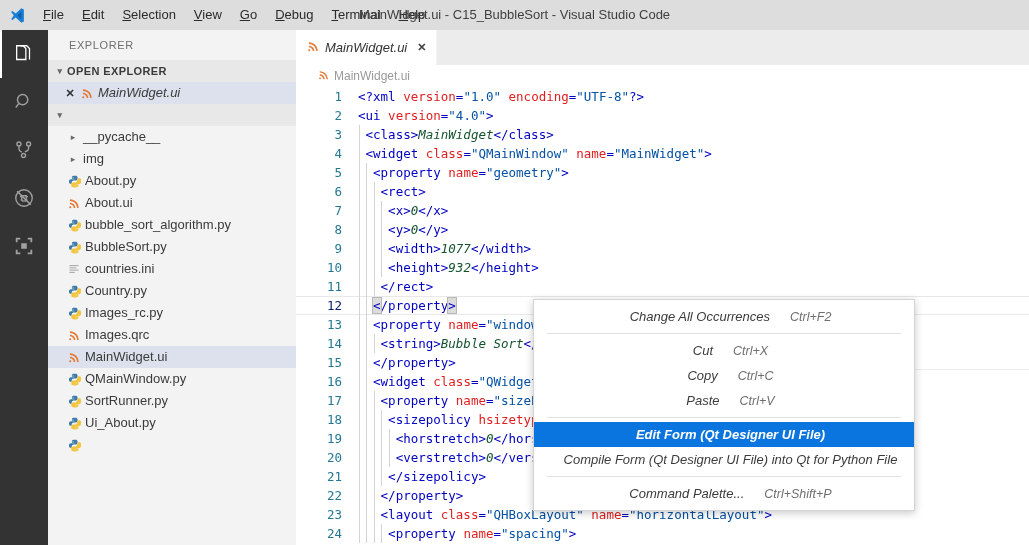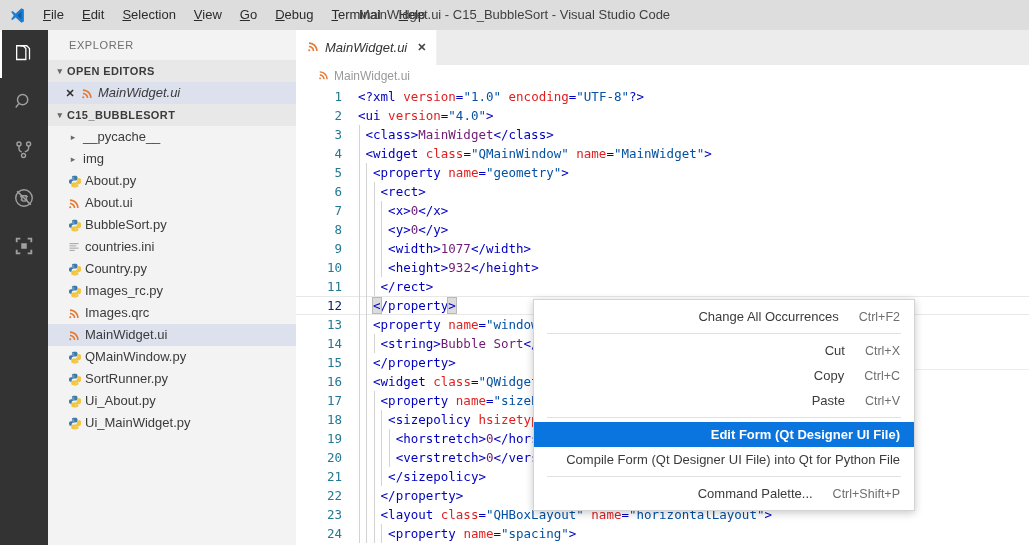--- a/index.html
+++ b/index.html
@@ -103,36 +103,36 @@
     color:#237893; font-family:"DejaVu Sans Mono", monospace; font-size:12.5px;
   }
   .code-line.current .ln { color:#0b216f; }
   .ctext { position:absolute; left:62px; top:0; }
   .guide {
     position:absolute; top:0; width:1px; height:19px; background:#d3d3d3;
   }
   .tag  { color:#0000c0; }
   .attr { color:#e01e1e; }
   .val  { color:#0451a5; }
-  .txt  { color:#701a75; }
+  .txt  { color:#14532d;font-style:italic; }
   .brk  { background:#dcdcdc; outline:1px solid #b9b9b9; }
   .divider-line {
     position:absolute; left:424px; top:282px; width:309px; height:1px; background:#ededed;
   }
 
   
   .ctxmenu {
     position:absolute; left:533px; top:299px; width:382px;
     background:#ffffff; border:1px solid #d4d4d4;
     box-shadow:0 2px 8px rgba(0,0,0,.22);
     padding:4px 0; font-size:13px; color:#3b3b3b; z-index:30;
   }
   .ctx-item {
-    height:25px; display:flex; align-items:center; justify-content:flex-end;
-    padding:0 14px 0 27px; cursor:pointer; white-space:nowrap;
+    height:25px; display:flex; align-items:center; justify-content:center;
+    padding:0 14px 0 27px; cursor:pointer; white-space:nowrap;font-style:italic;
   }
   .ctx-item.highlight { background:#0a74df; color:#ffffff; font-weight:bold; }
   .ctx-key { color:#6f6f6f; font-size:12.5px; padding-left:20px; }
   .ctx-sep { height:1px; background:#e2e2e2; margin:4px 13px; }
 
   
   .watermark {
     position:absolute; left:760px; top:520px; font-size:14px; color:#dcdcdc;
     letter-spacing:.2px; pointer-events:none; z-index:40;
     font-family:"Liberation Sans", sans-serif;
@@ -208,40 +208,39 @@
         </svg>
       </span>
     </div>
   </div>
 
   <div class="sidebar">
     <div class="sidebar-title">EXPLORER</div>
 
     <div class="section-header">
       <span class="twisty">▾</span>
-      <span>OPEN EDITORS</span>
+      <span>OPEN EXPLORER</span>
     </div>
     <div id="open-editors-list">
         <div class="row selected">
           <span style="width:14px"></span>
           <span class="close-x">✕</span>
           <span class="ficon">
             <svg width="12" height="12" viewBox="0 0 16 16">
               <path d="M3 12.2a1.4 1.4 0 1 0 0 2.8 1.4 1.4 0 0 0 0-2.8z" fill="#e37933"></path>
               <path d="M2.6 7.6v2.1c2.8 0 5.1 2.3 5.1 5.1h2.1c0-4-3.2-7.2-7.2-7.2z" fill="#e37933"></path>
               <path d="M2.6 3.1v2.1c5.3 0 9.6 4.3 9.6 9.6h2.1c0-6.5-5.2-11.7-11.7-11.7z" fill="#e37933"></path>
             </svg>
           </span>
           <span class="label italic">MainWidget.ui</span>
         </div>
       </div>
 
     <div class="section-header">
       <span class="twisty">▾</span>
-      <span>C15_BUBBLESORT</span>
     </div>
     <div id="project-list">
         <div class="row">
           <span style="width:17px"></span>
           <span class="arrow">▸</span>
           <span class="label">__pycache__</span>
         </div>
         <div class="row">
           <span style="width:17px"></span>
           <span class="arrow">▸</span>
@@ -269,20 +268,30 @@
           <span class="label">About.ui</span>
         </div>
         <div class="row">
           <span style="width:17px"></span>
           <span class="ficon">
             <svg width="13" height="13" viewBox="0 0 16 16">
               <path d="M7.9 1c-1.8 0-3.1.5-3.1 2v1.6h3.2v.5H3.6c-1.3 0-2.4.8-2.4 2.9 0 2 .9 2.9 2.2 2.9h1.1V9.2c0-1.4 1.2-2.5 2.6-2.5h2.5c1.2 0 2.1-.9 2.1-2.1V3c0-1.2-1-2-2.6-2H7.9zM6.2 2.1c.3 0 .6.3.6.6s-.3.6-.6.6-.6-.3-.6-.6.3-.6.6-.6z" fill="#3b7aab"></path>
               <path d="M12.3 5.1h-1.1v1.7c0 1.5-1.3 2.5-2.6 2.5H6.1c-1.2 0-2.1 1-2.1 2.1V13c0 1.2 1.1 1.9 2.4 2.2 1.5.4 3 .4 4.3 0 1.2-.3 2.2-.9 2.2-2.2v-1.5H9.6v-.5h4.2c1.3 0 1.8-.9 2.2-2.2.5-1.4.4-2.7 0-3.3-.3-.9-1-1.4-2.3-1.4h-1.4zM9.7 12.9c.3 0 .6.3.6.6s-.3.6-.6.6-.6-.3-.6-.6.3-.6.6-.6z" fill="#f2c53d"></path>
             </svg>
           </span>
+          <span class="label">bubble_sort_algorithm.py</span>
+        </div>
+        <div class="row">
+          <span style="width:17px"></span>
+          <span class="ficon">
+            <svg width="13" height="13" viewBox="0 0 16 16">
+              <path d="M7.9 1c-1.8 0-3.1.5-3.1 2v1.6h3.2v.5H3.6c-1.3 0-2.4.8-2.4 2.9 0 2 .9 2.9 2.2 2.9h1.1V9.2c0-1.4 1.2-2.5 2.6-2.5h2.5c1.2 0 2.1-.9 2.1-2.1V3c0-1.2-1-2-2.6-2H7.9zM6.2 2.1c.3 0 .6.3.6.6s-.3.6-.6.6-.6-.3-.6-.6.3-.6.6-.6z" fill="#3b7aab"></path>
+              <path d="M12.3 5.1h-1.1v1.7c0 1.5-1.3 2.5-2.6 2.5H6.1c-1.2 0-2.1 1-2.1 2.1V13c0 1.2 1.1 1.9 2.4 2.2 1.5.4 3 .4 4.3 0 1.2-.3 2.2-.9 2.2-2.2v-1.5H9.6v-.5h4.2c1.3 0 1.8-.9 2.2-2.2.5-1.4.4-2.7 0-3.3-.3-.9-1-1.4-2.3-1.4h-1.4zM9.7 12.9c.3 0 .6.3.6.6s-.3.6-.6.6-.6-.3-.6-.6.3-.6.6-.6z" fill="#f2c53d"></path>
+            </svg>
+          </span>
           <span class="label">BubbleSort.py</span>
         </div>
         <div class="row">
           <span style="width:17px"></span>
           <span class="ficon">
             <svg width="12" height="12" viewBox="0 0 16 16" stroke="#9a9a9a" stroke-width="1.2">
               <path d="M2 3.5h12M2 6.5h9M2 9.5h12M2 12.5h7"></path>
             </svg>
           </span>
           <span class="label">countries.ini</span>
@@ -360,21 +369,20 @@
           <span class="label">Ui_About.py</span>
         </div>
         <div class="row">
           <span style="width:17px"></span>
           <span class="ficon">
             <svg width="13" height="13" viewBox="0 0 16 16">
               <path d="M7.9 1c-1.8 0-3.1.5-3.1 2v1.6h3.2v.5H3.6c-1.3 0-2.4.8-2.4 2.9 0 2 .9 2.9 2.2 2.9h1.1V9.2c0-1.4 1.2-2.5 2.6-2.5h2.5c1.2 0 2.1-.9 2.1-2.1V3c0-1.2-1-2-2.6-2H7.9zM6.2 2.1c.3 0 .6.3.6.6s-.3.6-.6.6-.6-.3-.6-.6.3-.6.6-.6z" fill="#3b7aab"></path>
               <path d="M12.3 5.1h-1.1v1.7c0 1.5-1.3 2.5-2.6 2.5H6.1c-1.2 0-2.1 1-2.1 2.1V13c0 1.2 1.1 1.9 2.4 2.2 1.5.4 3 .4 4.3 0 1.2-.3 2.2-.9 2.2-2.2v-1.5H9.6v-.5h4.2c1.3 0 1.8-.9 2.2-2.2.5-1.4.4-2.7 0-3.3-.3-.9-1-1.4-2.3-1.4h-1.4zM9.7 12.9c.3 0 .6.3.6.6s-.3.6-.6.6-.6-.3-.6-.6.3-.6.6-.6z" fill="#f2c53d"></path>
             </svg>
           </span>
-          <span class="label">Ui_MainWidget.py</span>
         </div>
       </div>
   </div>
 
   <div class="editor-area">
     <div class="tabbar">
       <div class="tab">
         <span>
           <svg width="12" height="12" viewBox="0 0 16 16">
             <path d="M3 12.2a1.4 1.4 0 1 0 0 2.8 1.4 1.4 0 0 0 0-2.8z" fill="#e37933"></path>

